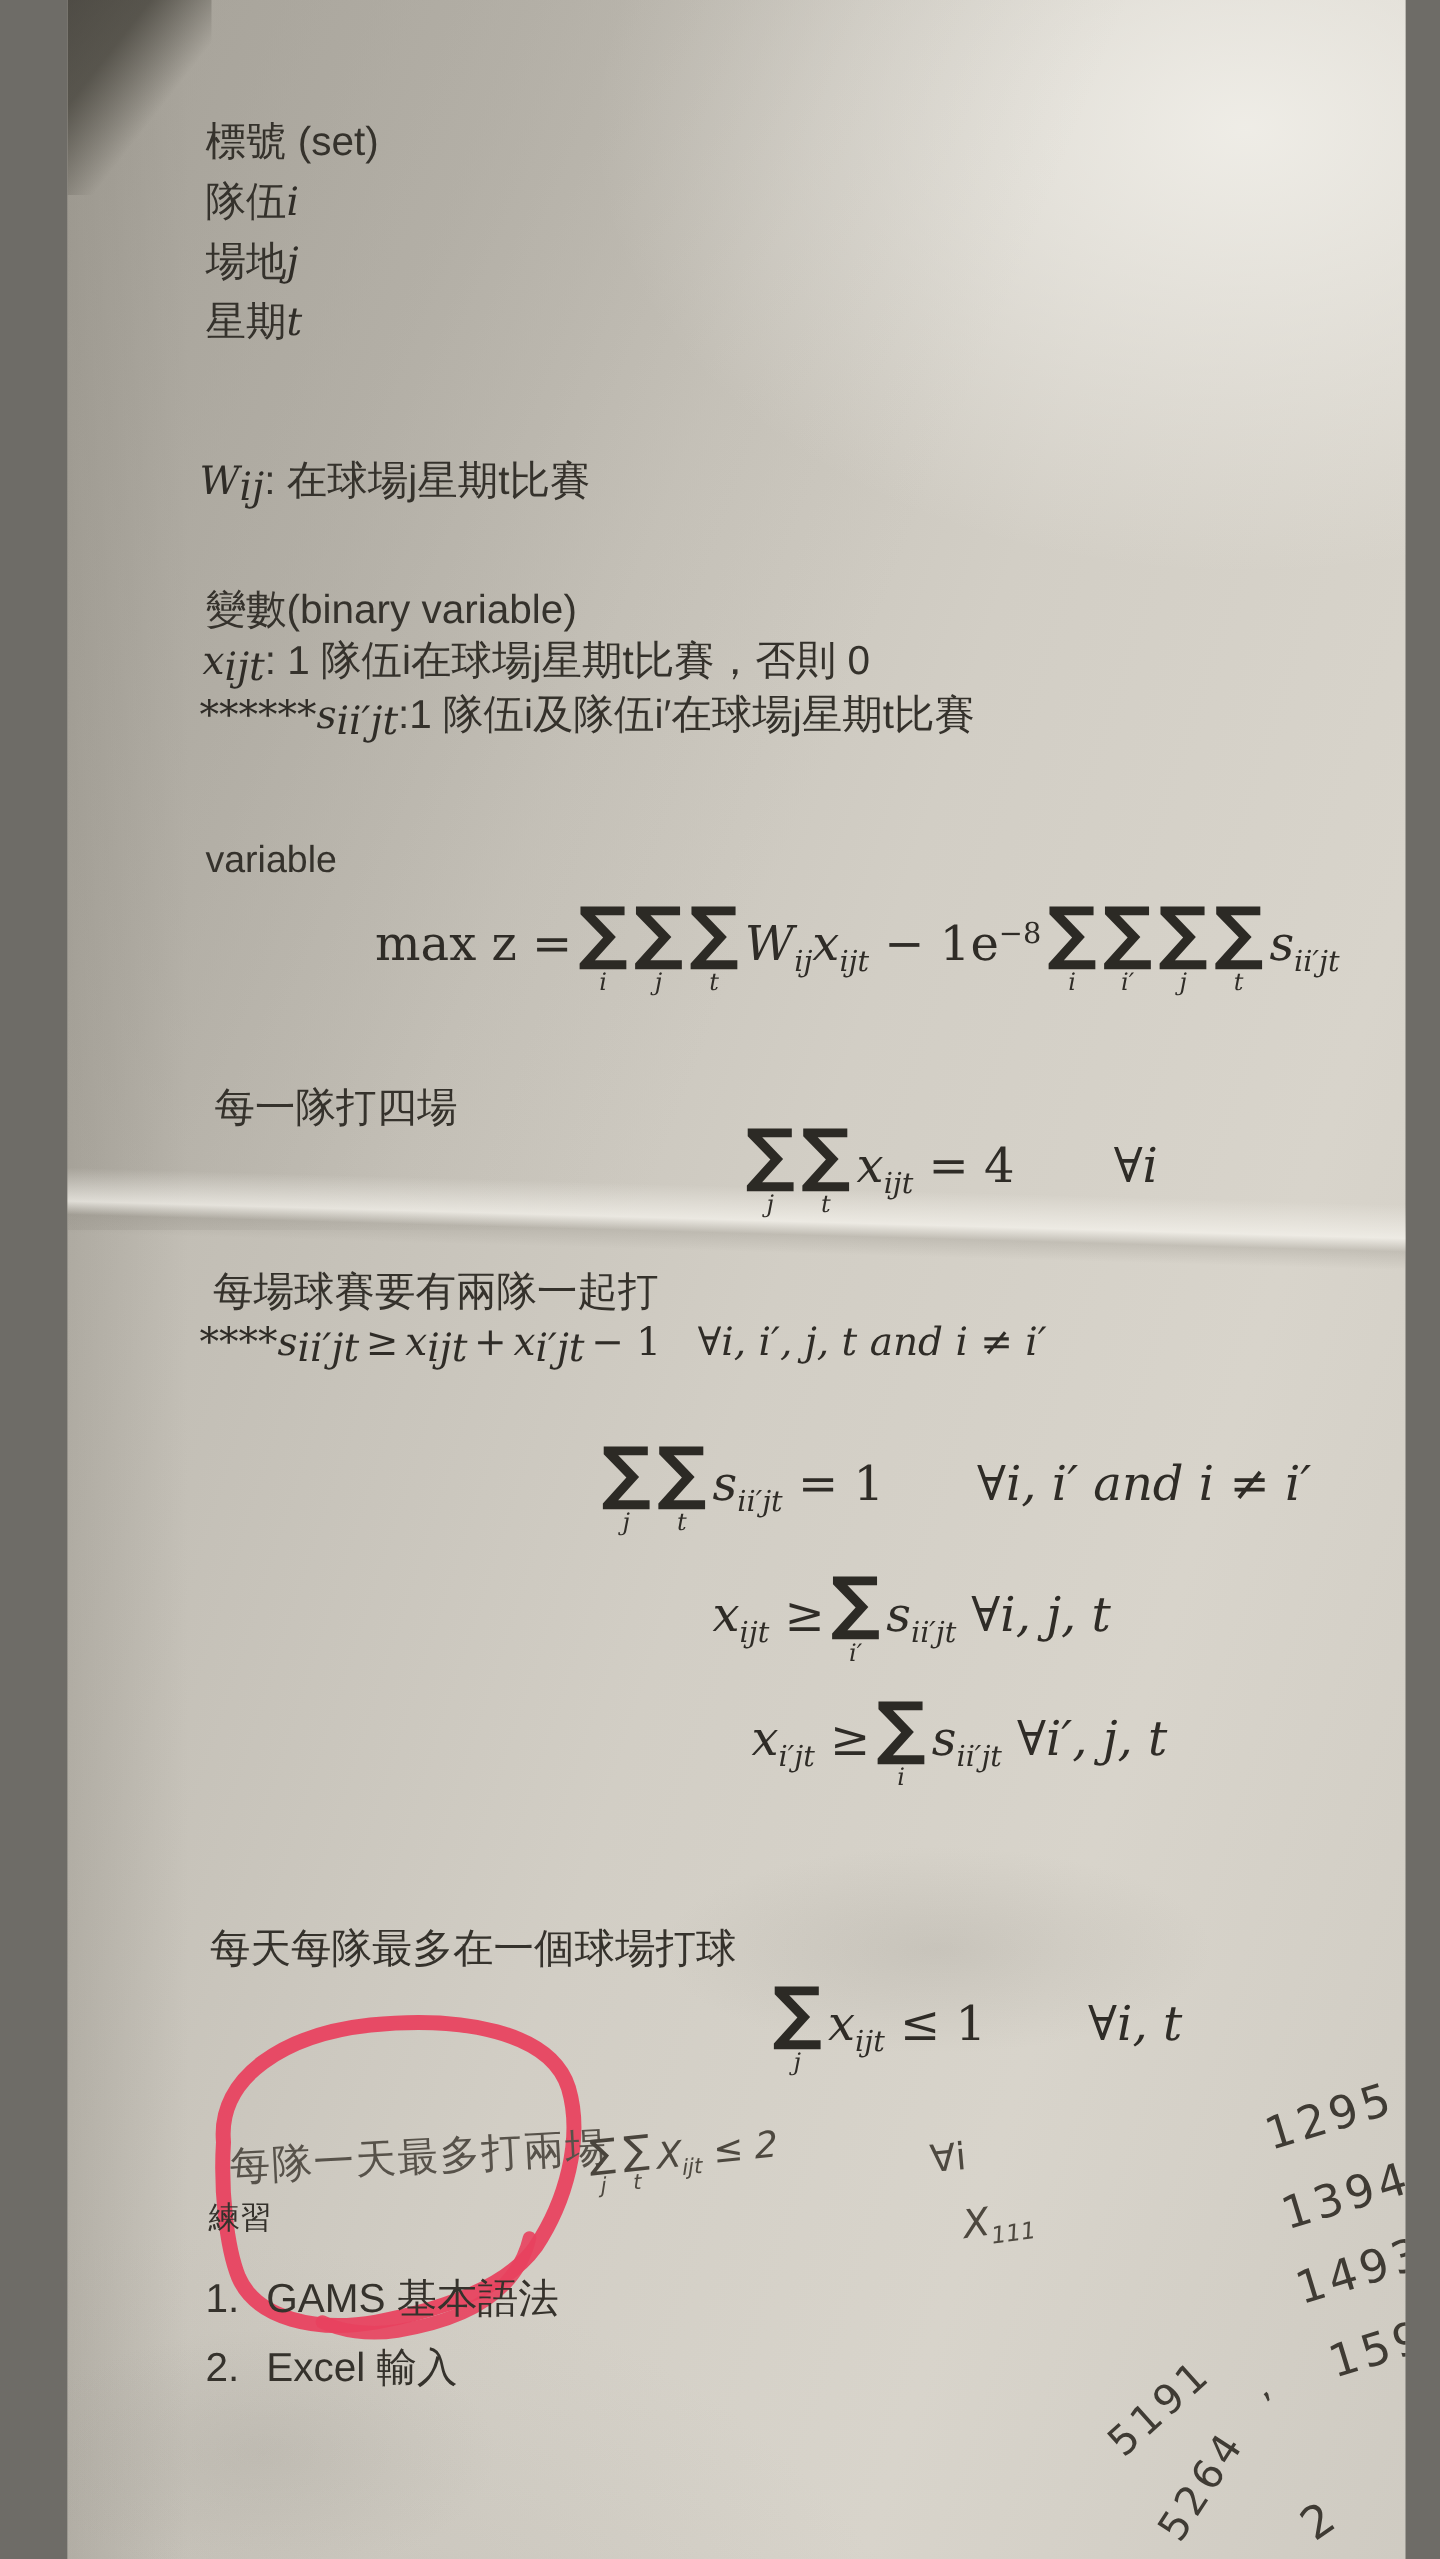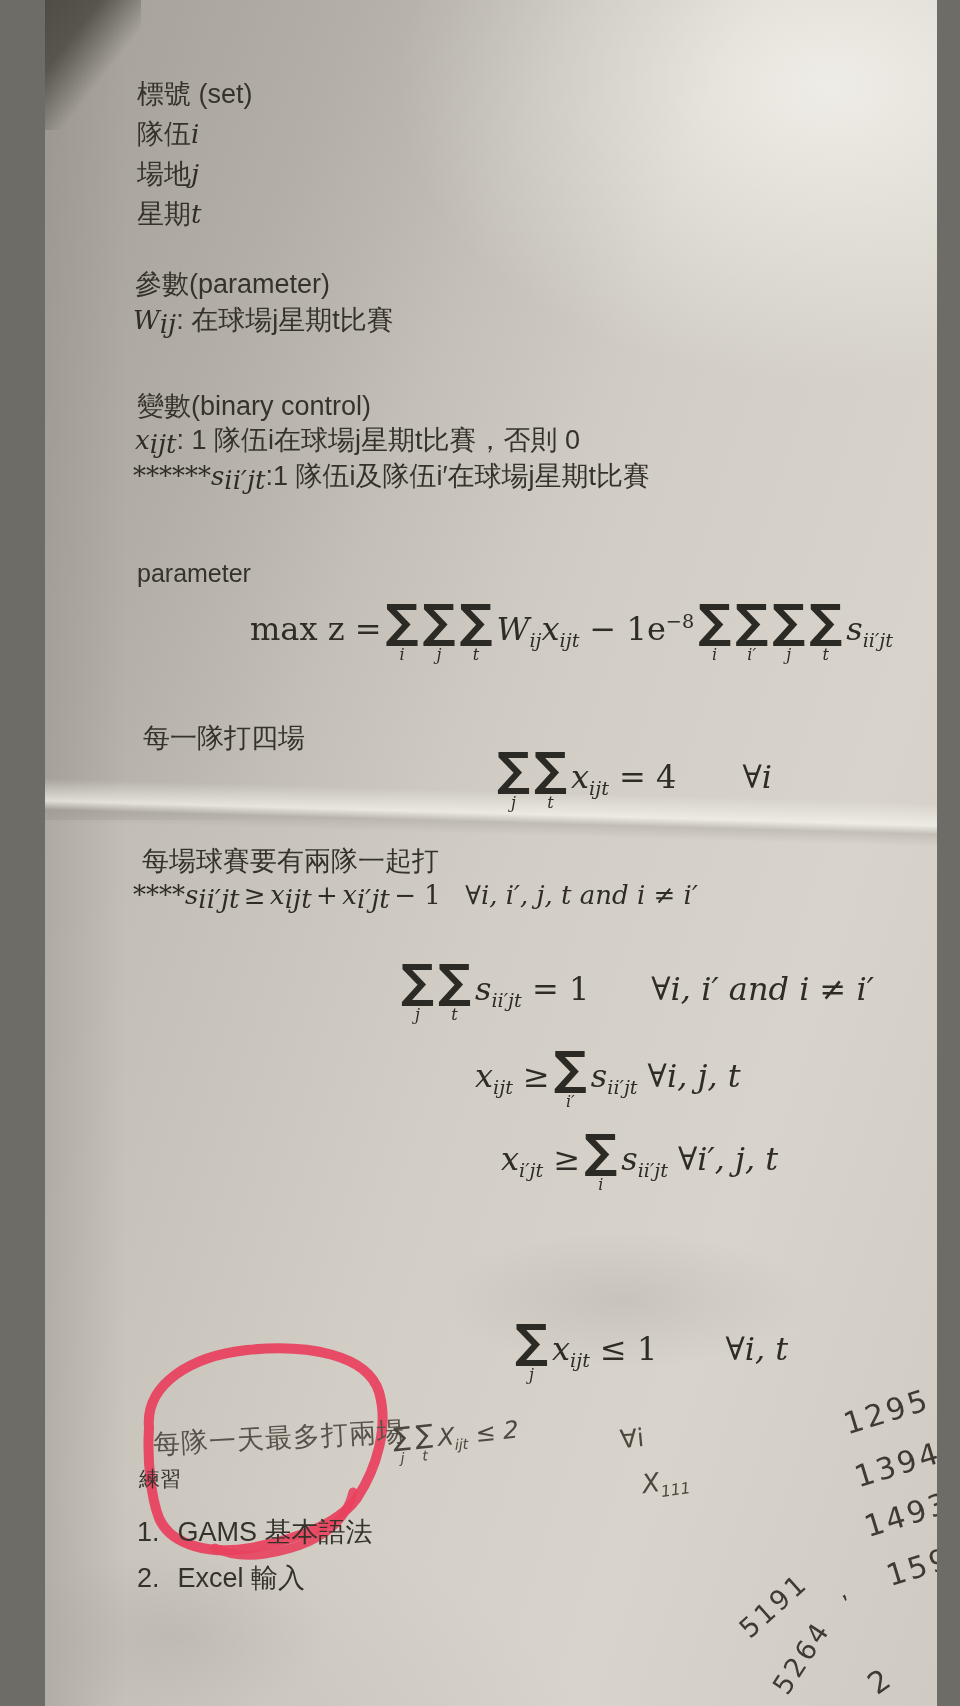--- a/index.html
+++ b/index.html
@@ -54,34 +54,33 @@
   <div class="shade shade-top"></div>
   <div class="shade crease"></div>
   <div class="shade blob1"></div>
   <div class="shade blob2"></div>
 
   <div class="block printed" style="left:92px;top:78px">標號  (set)</div>
   <div class="block printed" style="left:92px;top:118px"><span>隊伍</span><span class="math mi">i</span></div>
   <div class="block printed" style="left:92px;top:158px"><span>場地</span><span class="math mi">j</span></div>
   <div class="block printed" style="left:92px;top:198px"><span>星期</span><span class="math mi">t</span></div>
 
-  <div class="block printed" style="left:90px;top:268px">參數(parameter)</div>
   <div class="block" style="left:88px;top:304px">
     <span class="math mi">W</span><sub class="math mi">ij</sub><span class="printed">:  在球場j星期t比賽</span>
   </div>
 
-  <div class="block printed" style="left:92px;top:390px">變數(binary control)</div>
+  <div class="block printed" style="left:92px;top:390px">變數(binary variable)</div>
   <div class="block" style="left:90px;top:424px">
     <span class="math mi">x</span><sub class="math mi">ijt</sub><span class="printed">: 1 隊伍i在球場j星期t比賽，否則 0</span>
   </div>
   <div class="block" style="left:88px;top:460px">
     <span class="math">******</span><span class="math mi">s</span><sub class="math mi">ii′jt</sub><span class="printed">:1  隊伍i及隊伍i′在球場j星期t比賽</span>
   </div>
 
-  <div class="block printed" style="left:92px;top:558px;font-size:25px">parameter</div>
+  <div class="block printed" style="left:92px;top:558px;font-size:25px">variable</div>
 
   <div class="block row" style="left:205px;top:598px">
     <span class="math term">max z =</span>
     <span class="sum">
         <span class="sigma">∑</span>
         <span class="sumsub">i</span>
       </span>
     <span class="sum">
         <span class="sigma">∑</span>
         <span class="sumsub">j</span>
@@ -161,20 +160,21 @@
   <div class="block row" style="left:456px;top:1128px">
     <span class="math term"><span class="mi">x</span><sub class="mi">i′jt</sub> <span>≥</span></span>
     <span class="sum">
         <span class="sigma">∑</span>
         <span class="sumsub">i</span>
       </span>
     <span class="math term"><span class="mi">s</span><sub class="mi">ii′jt</sub></span>
     <span class="math term mi" style="margin-left:6px">∀i′, j, t</span>
   </div>
 
+  <div class="block printed" style="left:95px;top:1283px">每天每隊最多在一個球場打球</div>
   <div class="block row" style="left:470px;top:1318px">
     <span class="sum">
         <span class="sigma">∑</span>
         <span class="sumsub">j</span>
       </span>
     <span class="math term"><span class="mi">x</span><sub class="mi">ijt</sub> <span>≤ 1</span></span>
     <span class="math term mi" style="margin-left:64px">∀i, t</span>
   </div>
 
   <svg class="block" style="left:70px;top:1340px" width="290" height="240" viewBox="0 0 290 240">

